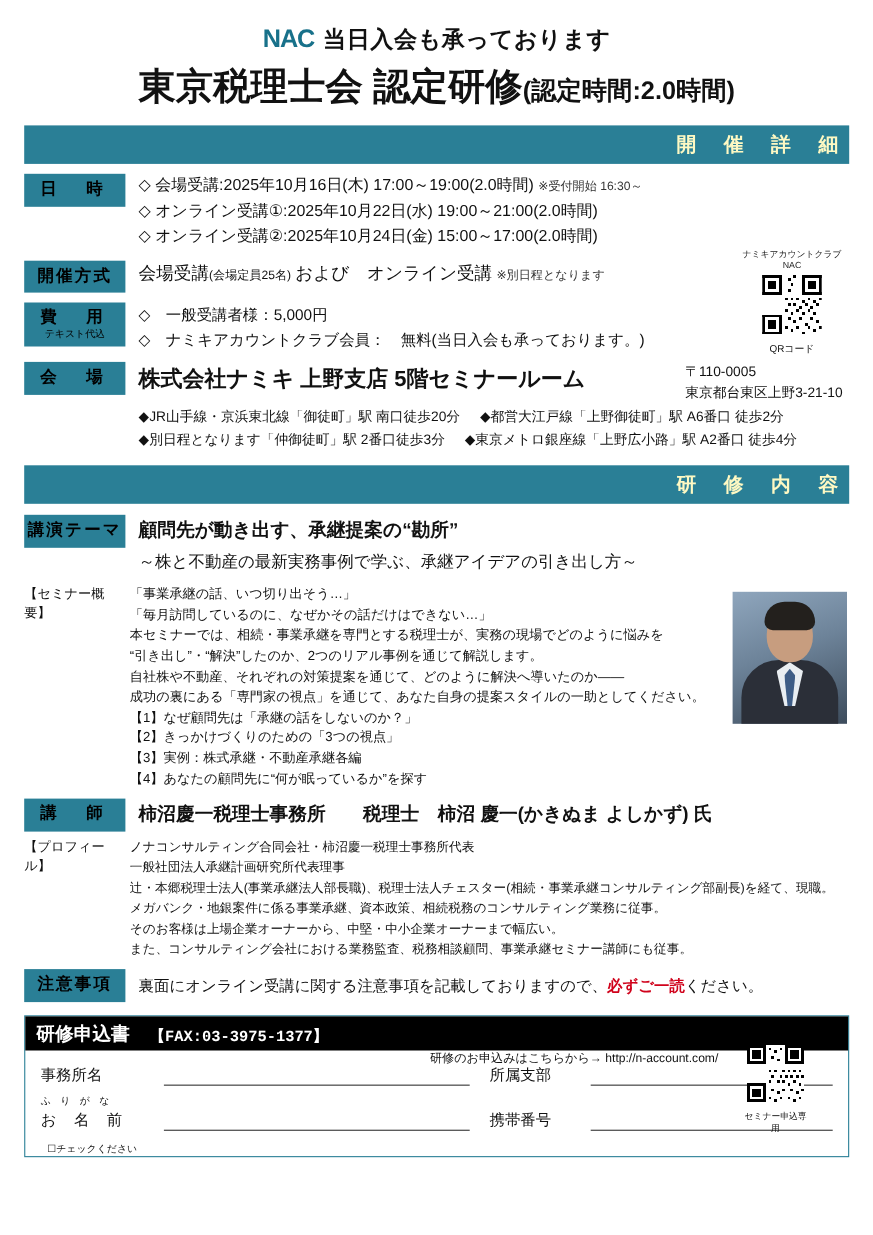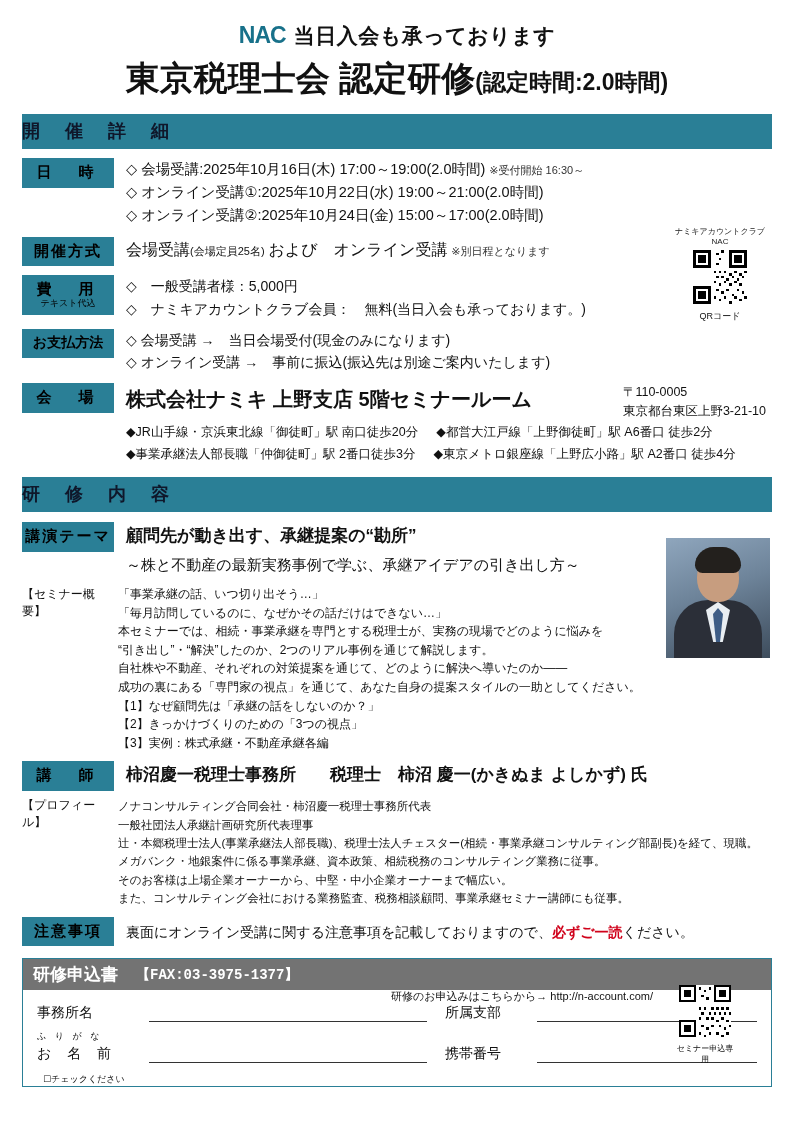--- a/index.html
+++ b/index.html
@@ -15,21 +15,21 @@
   .page { position:relative; width:794px; height:1123px; padding:0 22px; }
 
   
   .brandline { text-align:center; margin-top:22px; font-size:21px; font-weight:bold; letter-spacing:0.5px; }
   .brandline .nac { color:#18718a; font-size:23px; font-weight:bold; letter-spacing:-1px; margin-right:8px; }
   .maintitle { text-align:center; font-size:34px; font-weight:bold; margin-top:6px; letter-spacing:0px; }
   .maintitle .small { font-size:23px; }
 
   
   .secbar {
-    background:#2a7f96; color:#0f172a; text-align:left;
+    background:#2a7f96; color:#fef9c3; text-align:right;
     font-size:18px; font-weight:bold; letter-spacing:10px;
     padding:5px 0 6px; margin-top:12px;
   }
 
   
   .row { display:flex; align-items:flex-start; margin-top:9px; }
   .chip {
     background:#2a7f96; color:#000000; font-weight:bold;
     width:92px; min-width:92px; text-align:center;
     padding:5px 0 6px; font-size:15px; letter-spacing:6px;
@@ -83,21 +83,21 @@
   .profile { display:flex; margin-top:6px; }
   .profile-label { width:96px; min-width:96px; font-size:12px; }
   .profile-body { font-size:11.5px; line-height:1.6; flex:1; }
   .profile-body div { white-space:nowrap; }
 
   .notice-text { font-size:14px; padding-top:4px; }
   .notice-text .red { color:#d0021b; font-weight:bold; }
 
   
   .formwrap { border:1.5px solid #2a7f96; margin-top:12px; position:relative; }
-  .formhead { background:#737373; color:#fff; display:flex; align-items:center; padding:4px 10px; }
+  .formhead { background:#000000; color:#fff; display:flex; align-items:flex-end; padding:4px 10px; }
   .formhead .ttl { font-size:17px; font-weight:bold; }
   .formhead .fax { font-size:14px; font-weight:bold; margin-left:18px;font-family:Liberation Mono, monospace; }
   .formurl { position:absolute; right:118px; top:30px; font-size:11px; }
   .qr2 { position:absolute; right:35px; top:26px; width:62px; text-align:center; }
   .qr2 .qrimg { width:52px; height:52px; margin:0 auto; }
   .qr2 .cap { font-size:8px; margin-top:2px; }
 
   .frow { display:flex; align-items:flex-end; padding:0 14px; margin-top:14px; font-size:14px; }
   .flabel { width:112px; min-width:112px; }
   .flabel.sp { letter-spacing:6px; }
@@ -207,42 +207,35 @@
     <div class="chip">
       <span>費　用</span>
       <span class="sub">テキスト代込</span>
     </div>
     <div class="rowbody">
       <div class="lineitem">◇　一般受講者様：5,000円</div>
       <div class="lineitem">◇　ナミキアカウントクラブ会員：　無料(当日入会も承っております。)</div>
     </div>
   </div>
 
-  <div class="row">
-    <div class="chip pay">お支払方法</div>
-    <div class="rowbody">
-      <div class="lineitem">◇ 会場受講 →　当日会場受付(現金のみになります)</div>
-      <div class="lineitem">◇ オンライン受講 →　事前に振込(振込先は別途ご案内いたします)</div>
-    </div>
-  </div>
 
   <div class="row">
     <div class="chip">会　場</div>
     <div class="rowbody">
       <div class="venue-head">
         <div class="big">株式会社ナミキ 上野支店 5階セミナールーム</div>
         <div class="venue-addr">
           <div>〒110-0005</div>
           <div>東京都台東区上野3-21-10</div>
         </div>
       </div>
       <div class="access">
         <span>◆JR山手線・京浜東北線「御徒町」駅 南口徒歩20分</span>
         <span>◆都営大江戸線「上野御徒町」駅 A6番口 徒歩2分</span>
-        <span>◆事業承継法人部長職「仲御徒町」駅 2番口徒歩3分</span>
+        <span>◆別日程となります「仲御徒町」駅 2番口徒歩3分</span>
         <span>◆東京メトロ銀座線「上野広小路」駅 A2番口 徒歩4分</span>
       </div>
     </div>
   </div>
 
   <div class="secbar">研 修 内 容</div>
 
   <div class="row theme-row">
     <div class="chip two">講演テーマ</div>
     <div class="rowbody">
@@ -264,20 +257,21 @@
     <div class="outline-body">
       <div>「事業承継の話、いつ切り出そう…」</div>
       <div>「毎月訪問しているのに、なぜかその話だけはできない…」</div>
       <div>本セミナーでは、相続・事業承継を専門とする税理士が、実務の現場でどのように悩みを</div>
       <div>“引き出し”・“解決”したのか、2つのリアル事例を通じて解説します。</div>
       <div>自社株や不動産、それぞれの対策提案を通じて、どのように解決へ導いたのか――</div>
       <div>成功の裏にある「専門家の視点」を通じて、あなた自身の提案スタイルの一助としてください。</div>
       <div>【1】なぜ顧問先は「承継の話をしないのか？」</div>
       <div>【2】きっかけづくりのための「3つの視点」</div>
       <div>【3】実例：株式承継・不動産承継各編</div>
+      <div>【4】あなたの顧問先に“何が眠っているか”を探す</div>
     </div>
   </div>
 
   <div class="row">
     <div class="chip">講　師</div>
     <div class="rowbody">
       <div class="lecturer-name">柿沼慶一税理士事務所　　税理士　柿沼 慶一(かきぬま よしかず) 氏</div>
     </div>
   </div>
 

